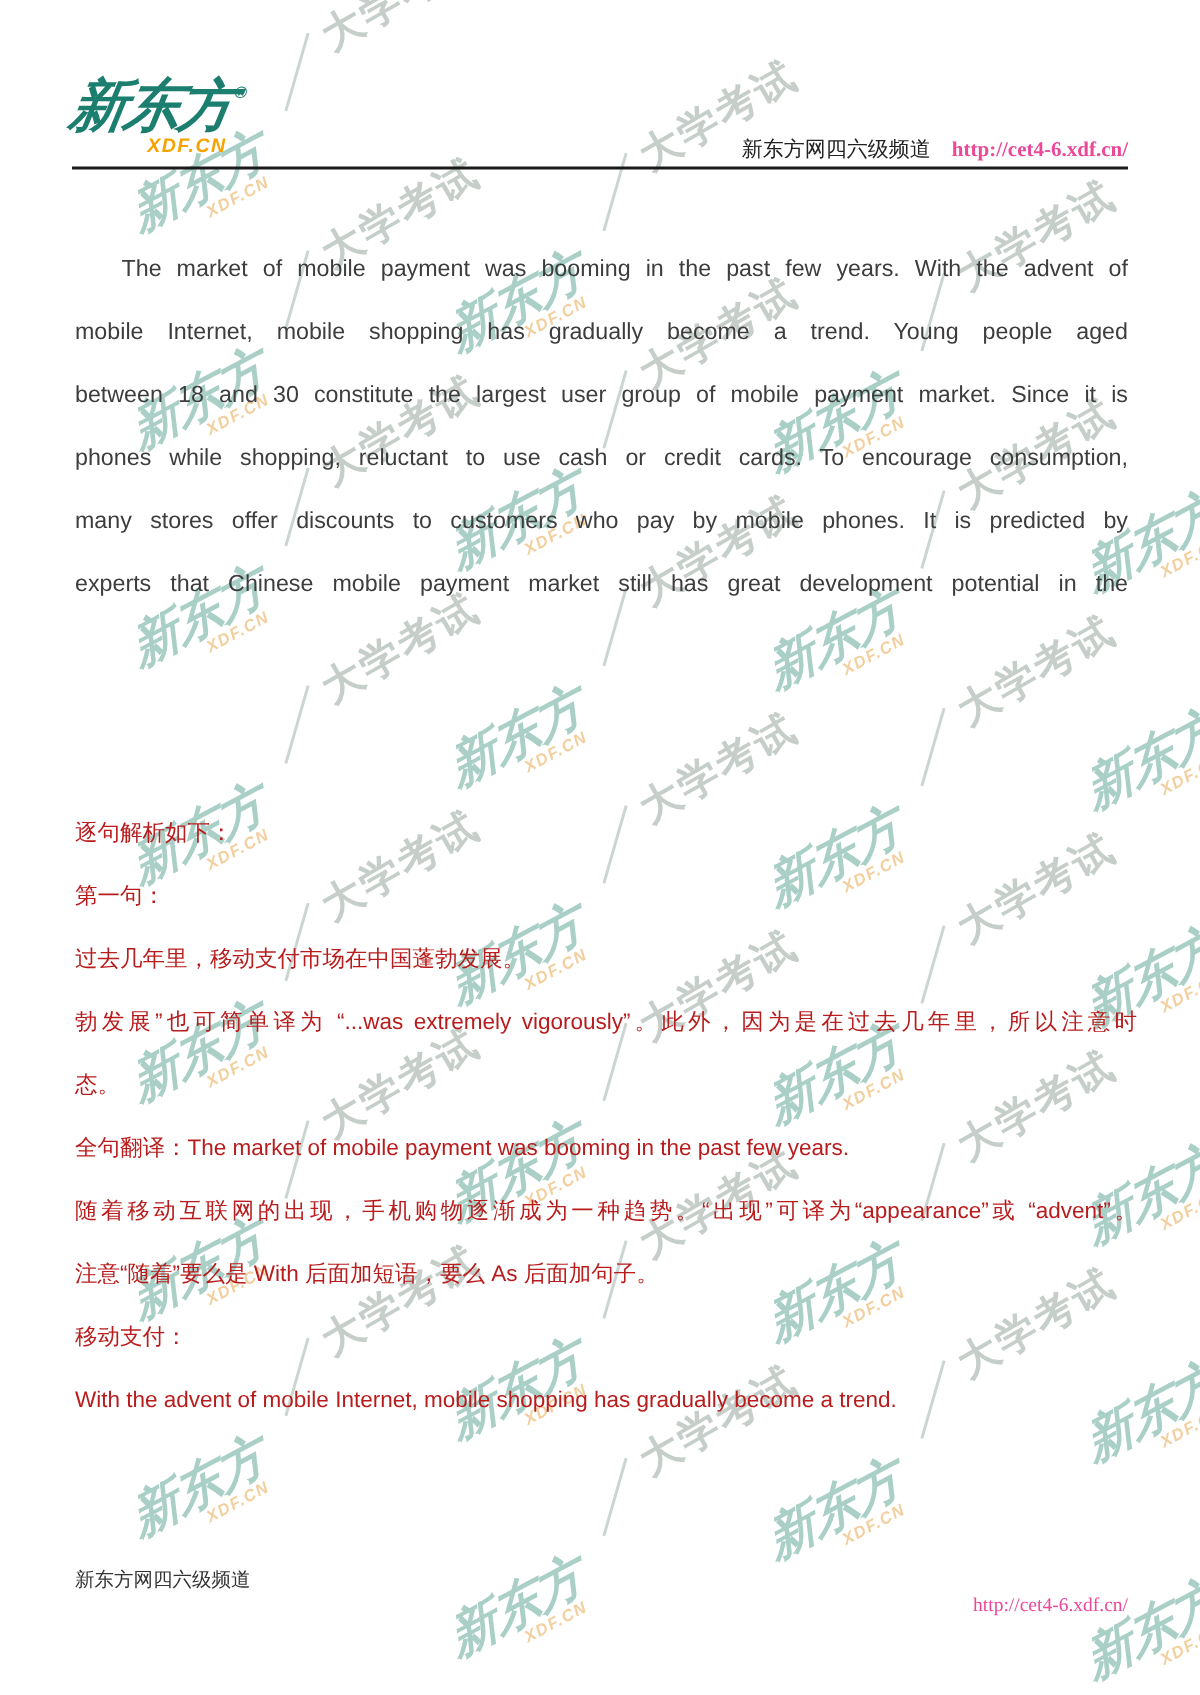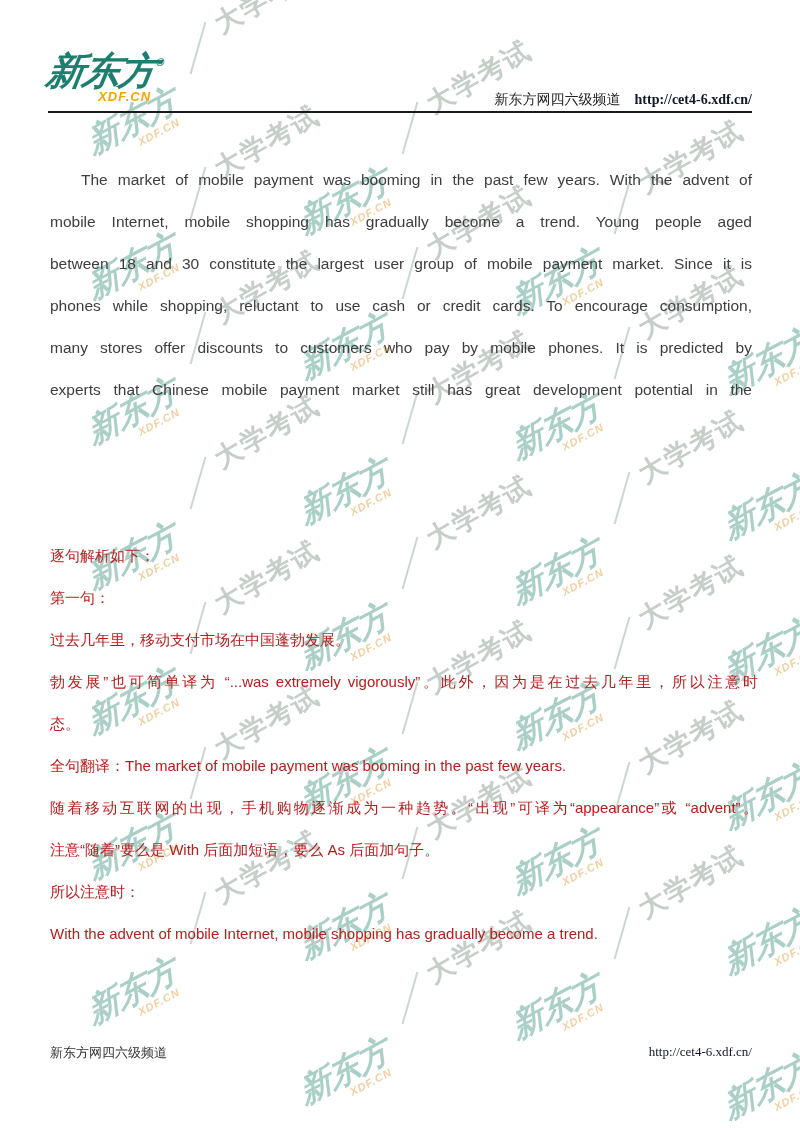--- a/index.html
+++ b/index.html
@@ -18,21 +18,21 @@
   .wm-logo-cn{font-size:33px;letter-spacing:-1px;transform:skewX(-8deg);white-space:nowrap;}
   .wm-logo-sub{font-size:11px;text-align:right;margin-top:-7px;letter-spacing:1px;padding-right:6px;}
   .wm-slash{position:absolute;left:112px;top:-36px;width:2px;height:54px;transform:rotate(16deg);}
   .wm-caption{position:absolute;left:124px;top:-78px;font-size:27px;font-weight:bold;letter-spacing:2px;transform:rotate(-30deg);white-space:nowrap;}
   
   .hdr-logo{position:absolute;left:47px;top:52px;z-index:2;}
   .hdr-logo-cn{font-size:38px;font-weight:bold;font-style:italic;letter-spacing:-2px;transform:skewX(-9deg);line-height:1;white-space:nowrap;}
   .hdr-logo-reg{font-size:11px;font-style:normal;vertical-align:18px;letter-spacing:0;}
   .hdr-logo-sub{font-size:13px;font-weight:bold;font-style:italic;letter-spacing:1px;text-align:right;padding-right:12px;margin-top:-1px;}
   .hdr-right{position:absolute;right:48px;top:91px;z-index:2;font-family:"Liberation Serif","DejaVu Serif",serif;font-size:14px;color:#222;white-space:nowrap;}
-  .hdr-url{font-weight:bold;margin-left:14px;color:#0f172a;text-decoration:none;}
+  .hdr-url{font-weight:bold;margin-left:14px;color:#ec4899;text-decoration:none;margin-top:18px;}
   .hdr-rule{position:absolute;left:48px;right:48px;top:111px;height:2px;background:#1a1a1a;z-index:2;}
   
   .eng{position:absolute;left:50px;width:702px;top:159px;z-index:1;font-size:15.5px;line-height:42px;color:#3d3d3d;}
   .ana{position:absolute;left:50px;width:708px;top:535px;z-index:1;font-size:15px;line-height:42px;color:#b91c1c;}
   .ln{white-space:normal;}
   .jl{text-align:justify;text-align-last:justify;}
   .indent{padding-left:31px;}
   
   .ftr{position:absolute;left:50px;right:48px;top:1044px;z-index:2;font-family:"Liberation Serif","DejaVu Serif",serif;font-size:13px;color:#333;display:flex;justify-content:space-between;}
 </style>
@@ -261,21 +261,21 @@
 
   <div class="ana">
     <div class="ln">逐句解析如下：</div>
     <div class="ln">第一句：</div>
     <div class="ln">过去几年里，移动支付市场在中国蓬勃发展。</div>
     <div class="ln jl">勃发展”也可简单译为 “...was extremely vigorously”。此外，因为是在过去几年里，所以注意时</div>
     <div class="ln">态。</div>
     <div class="ln">全句翻译：The market of mobile payment was booming in the past few years.</div>
     <div class="ln jl">随着移动互联网的出现，手机购物逐渐成为一种趋势。“出现”可译为“appearance”或 “advent”。</div>
     <div class="ln">注意“随着”要么是 With 后面加短语，要么 As 后面加句子。</div>
-    <div class="ln">所以注意时：</div>
+    <div class="ln">移动支付：</div>
     <div class="ln">With the advent of mobile Internet, mobile shopping has gradually become a trend.</div>
   </div>
 
   <div class="ftr">
     <span>新东方网四六级频道</span>
     <a class="hdr-url" href="#" style="margin-left:0;font-weight:normal;">http://cet4-6.xdf.cn/</a>
   </div>
 
 </div>
 

